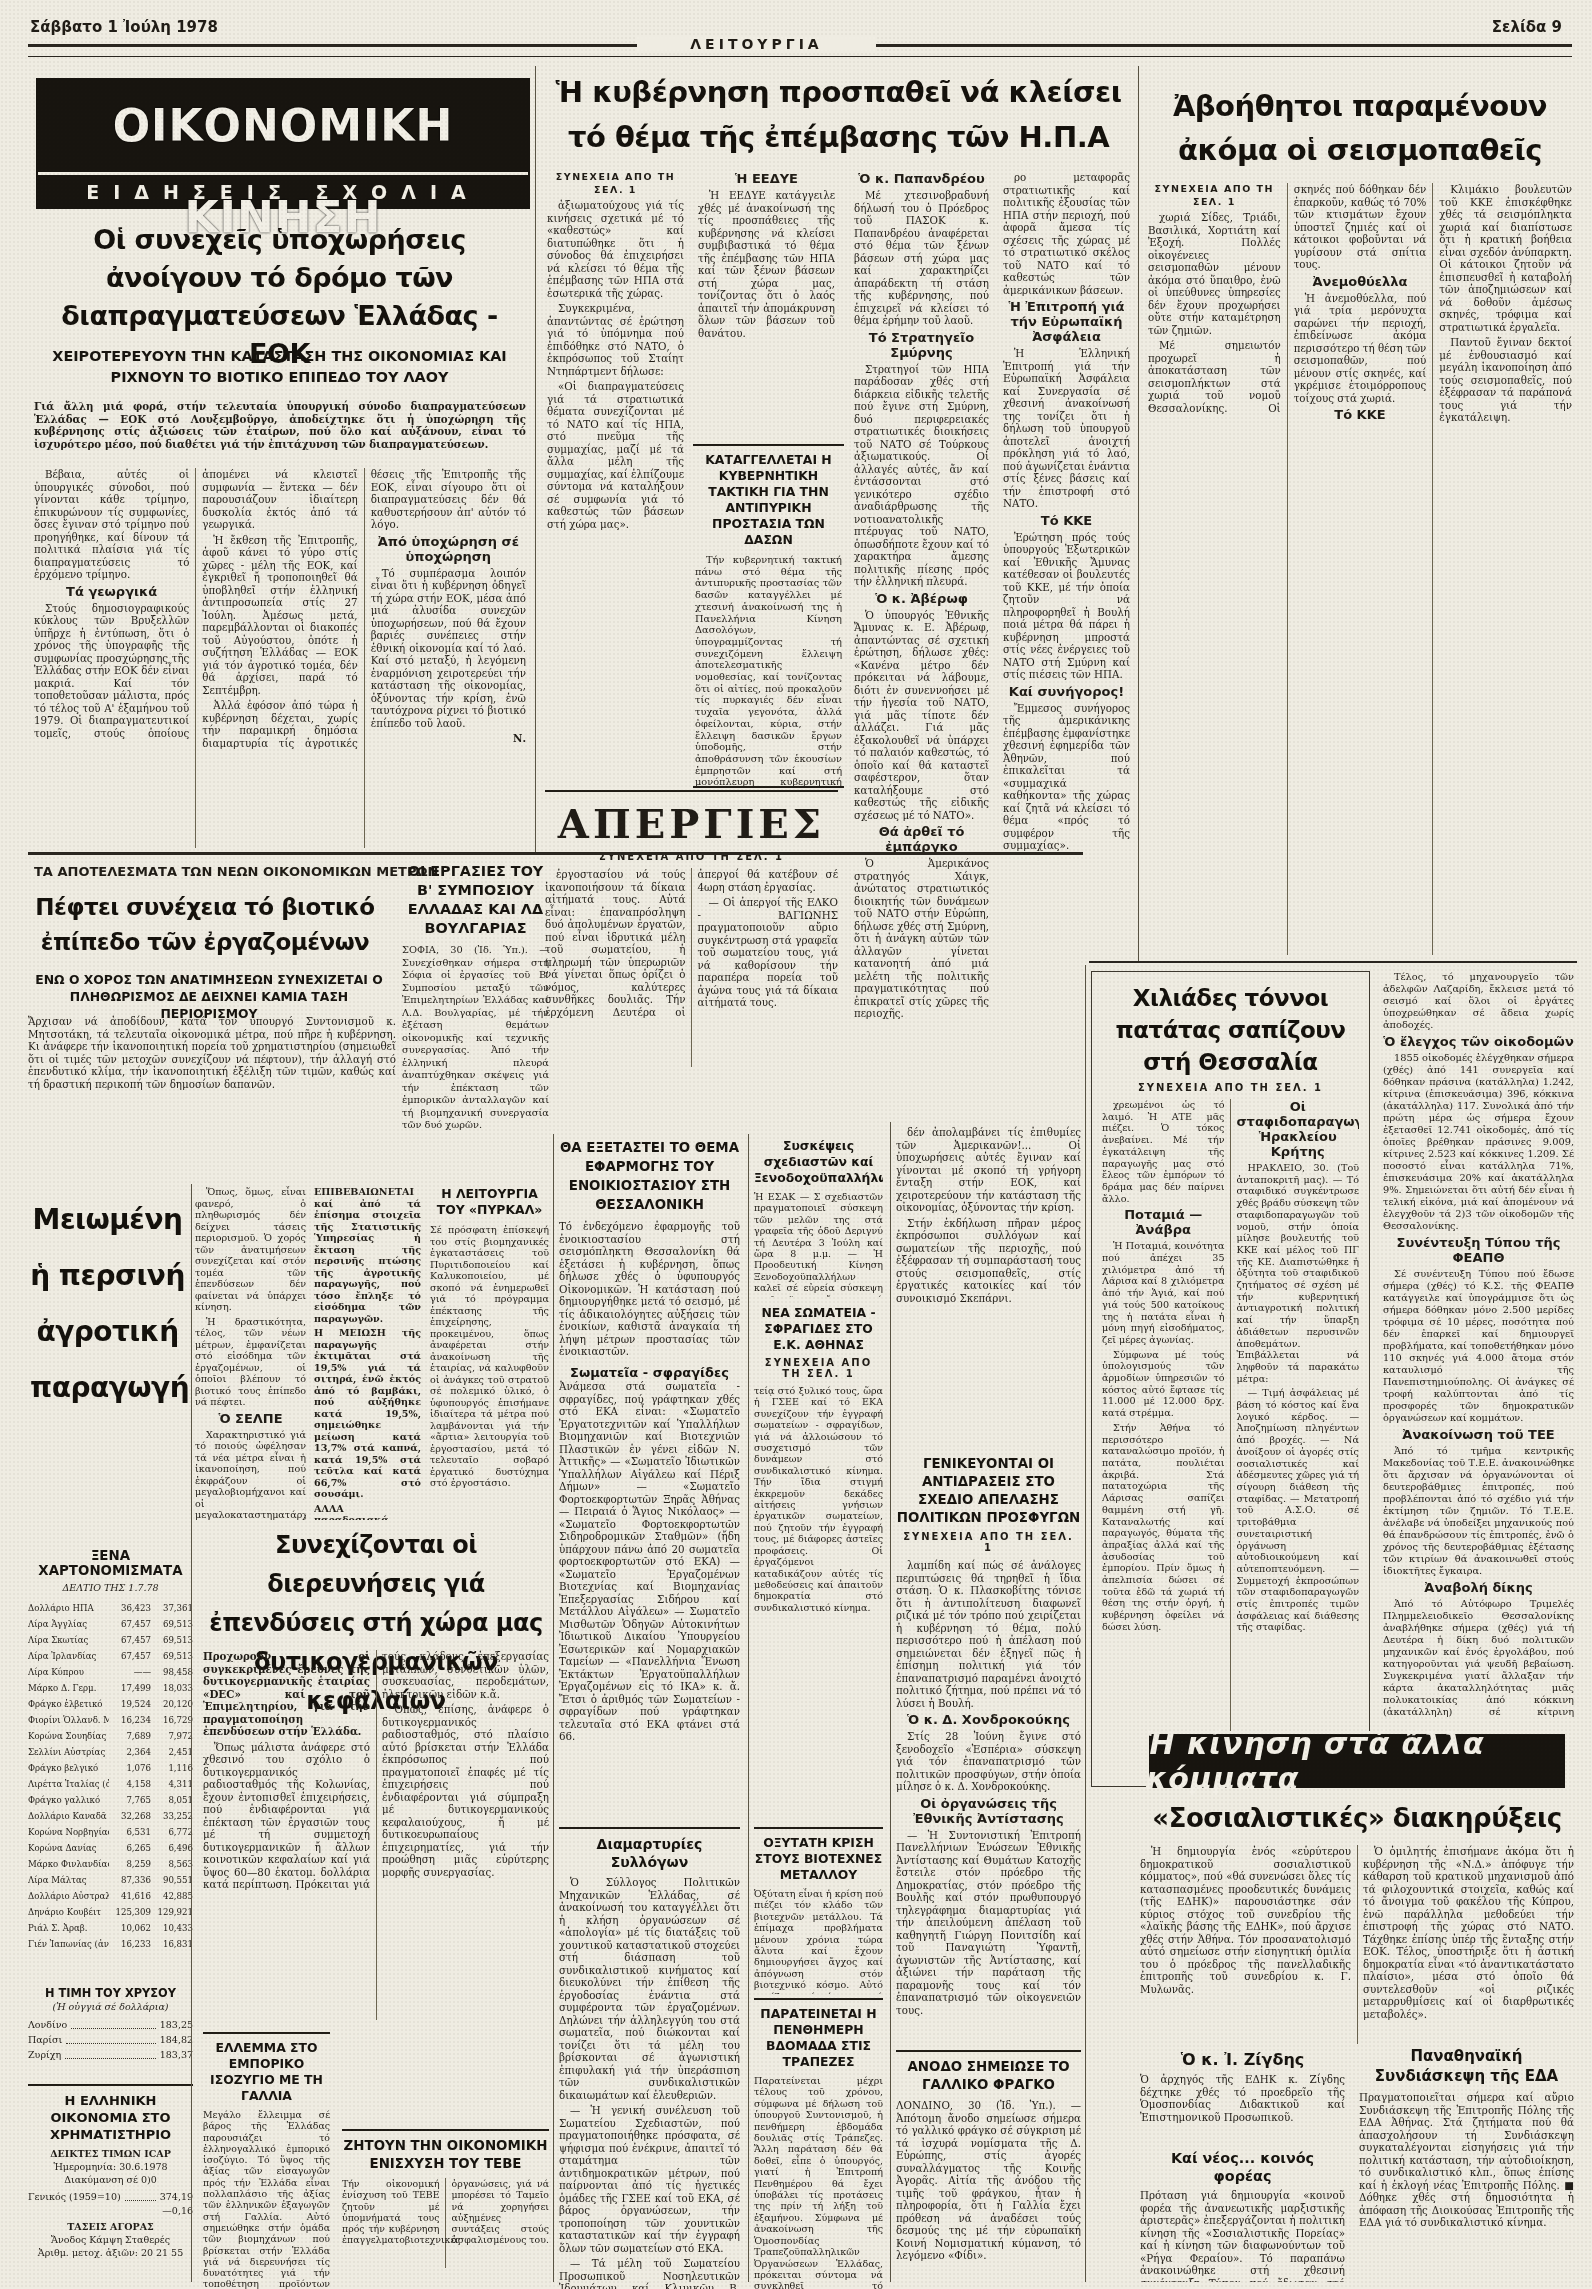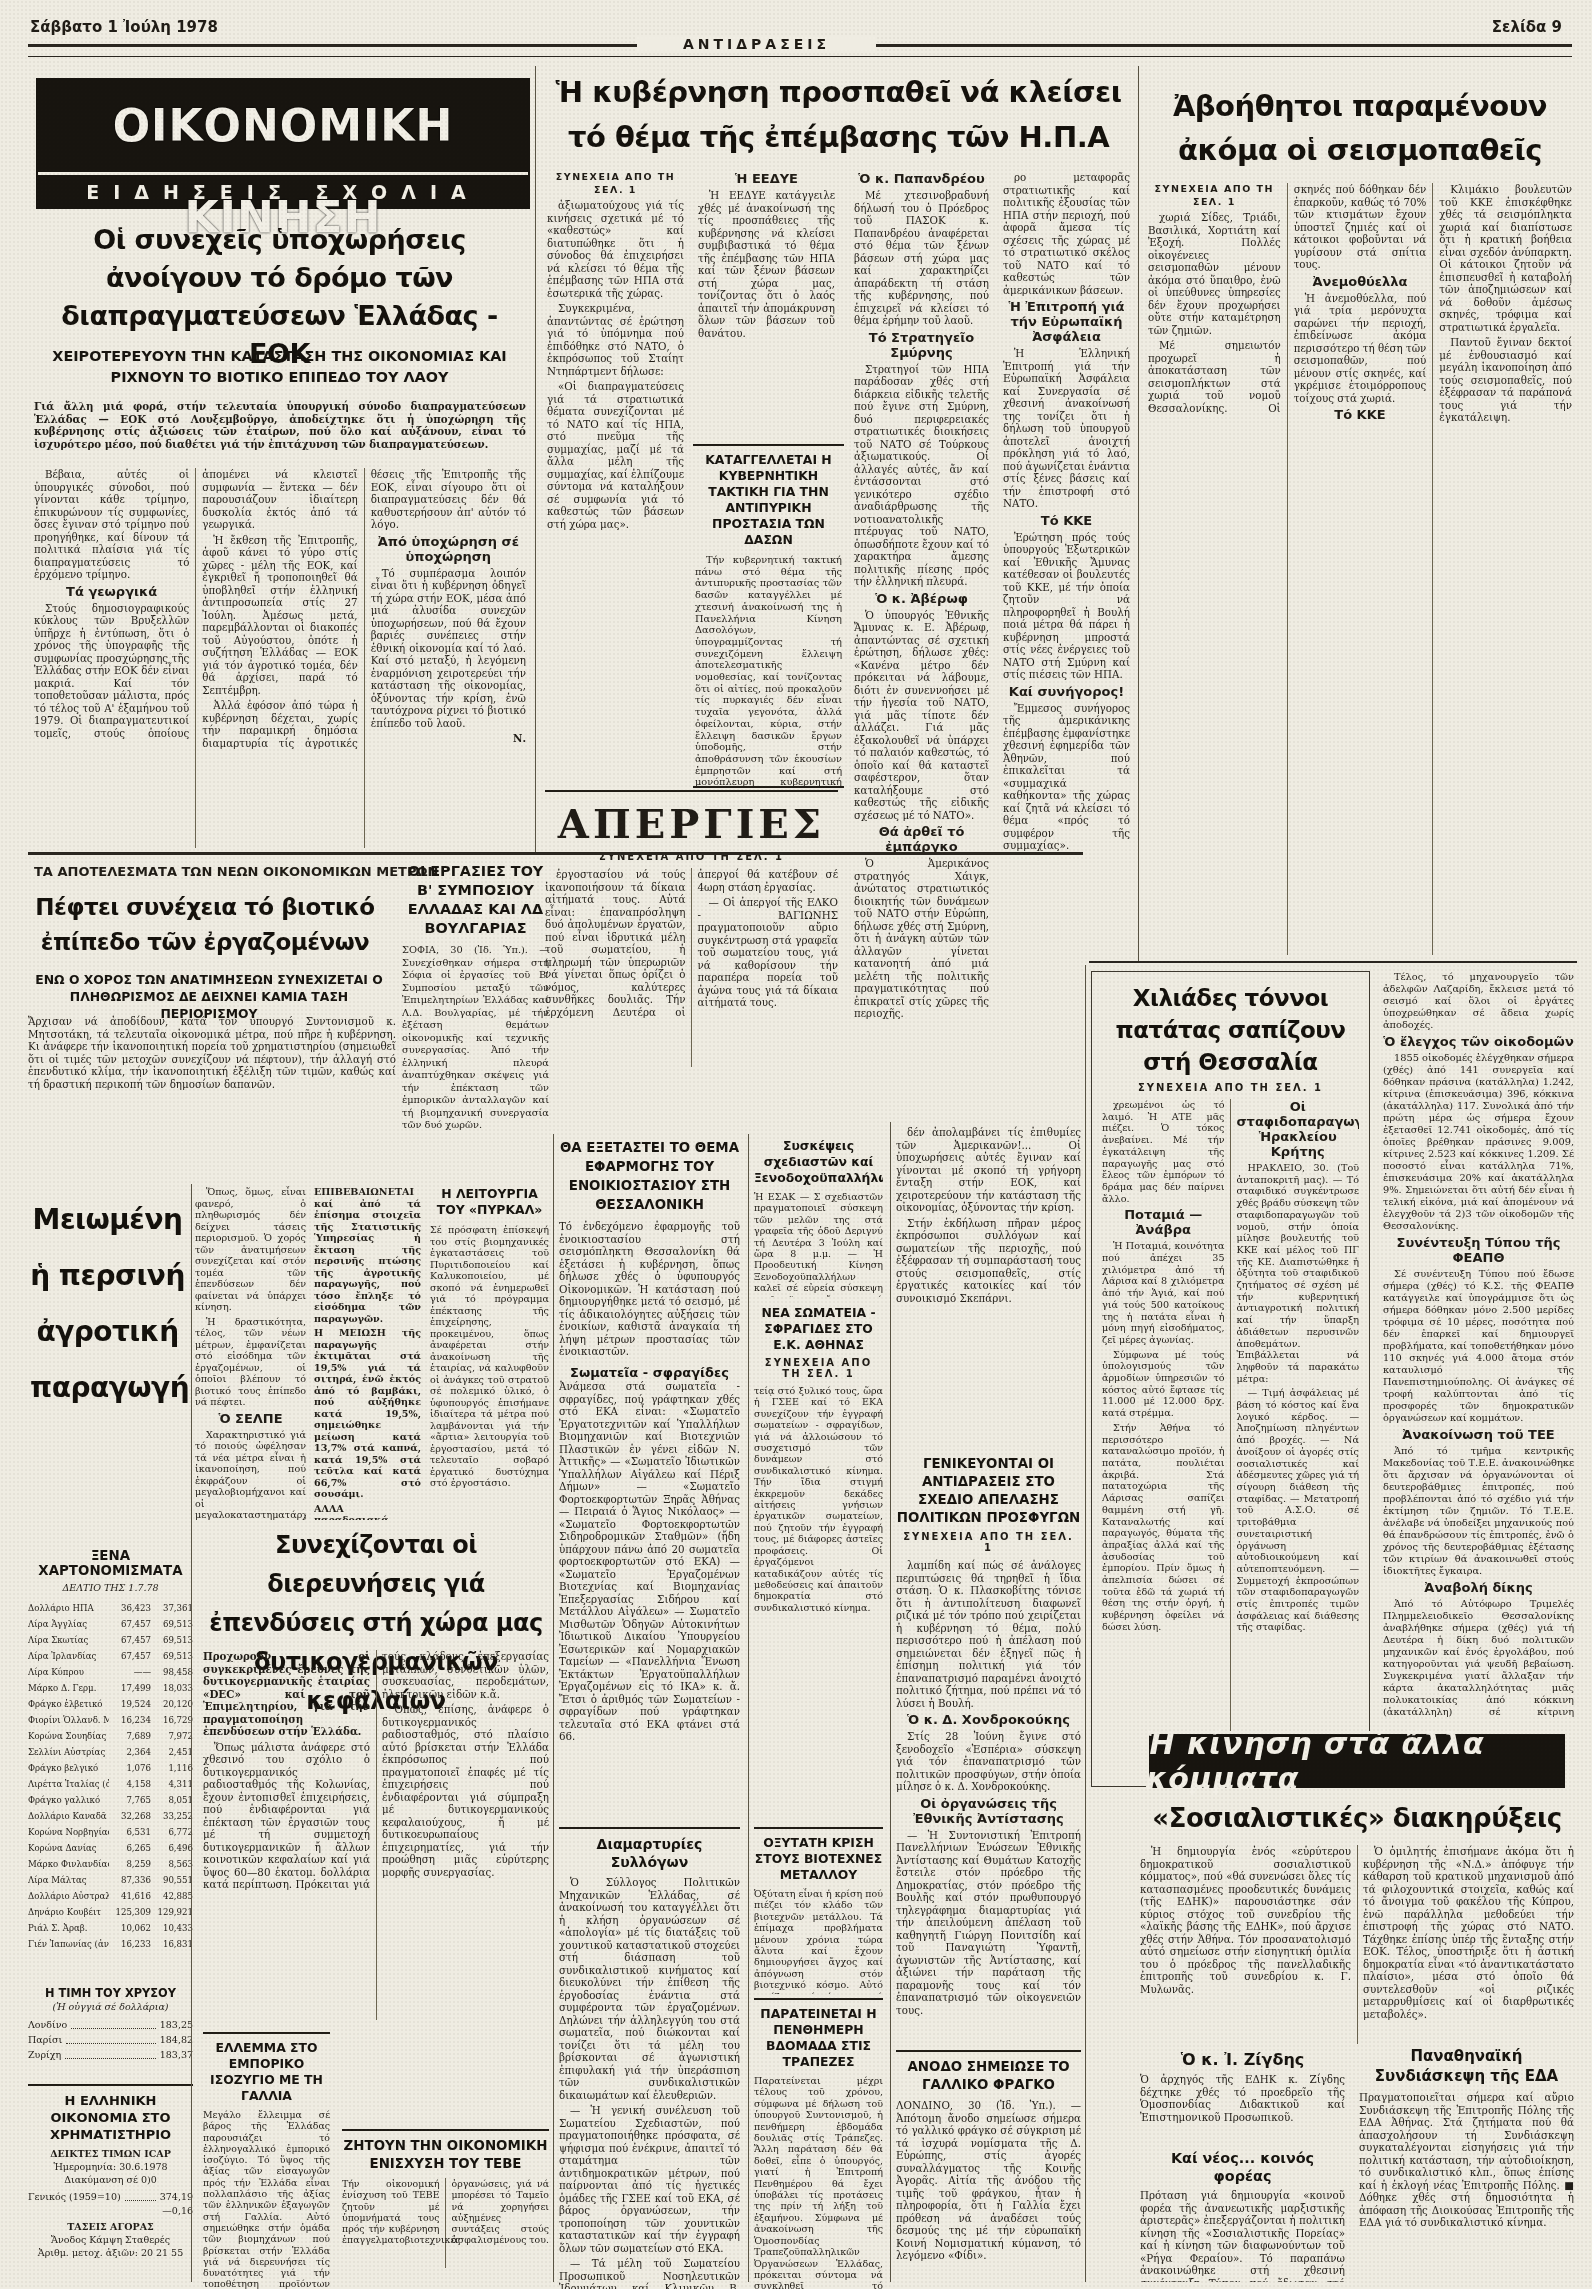--- a/index.html
+++ b/index.html
@@ -57,21 +57,21 @@
   #banner span{color:#f2efe6;font-family:"DejaVu Sans",sans-serif;font-weight:800;font-style:italic;
     font-size:30px;letter-spacing:1px;}
 </style>
 </head>
 <body>
 
 <div class="abs hd-txt" style="left:30px;top:18px;width:318px;">Σάββατο 1 Ἰούλη 1978</div>
 <div class="abs hd-txt" style="left:1383px;top:18px;width:179px;text-align:right;">Σελίδα 9</div>
 <div class="abs hr" style="left:28px;top:44px;width:1544px;height:3px;"></div>
 <div class="abs hr" style="left:28px;top:56px;width:1544px;height:1px;"></div>
-<div class="abs hd-txt" id="hd-mast" style="left:637px;top:36px;width:239px;">ΑΝΤΙΔΡΑΣΕΙΣ</div>
+<div class="abs hd-txt" id="hd-mast" style="left:637px;top:36px;width:239px;">ΛΕΙΤΟΥΡΓΙΑ</div>
 
 <div class="abs" id="econ-box" style="left:36px;top:78px;width:490px;height:127px;">
   <div class="econ-main">ΟΙΚΟΝΟΜΙΚΗ ΚΙΝΗΣΗ</div>
   <div class="econ-strip">ΕΙΔΗΣΕΙΣ ΣΧΟΛΙΑ</div>
 </div>
 <div class="abs h-big" style="left:28px;top:221px;width:503px;font-size:27px;line-height:38px;">Οἱ συνεχεῖς ὑποχωρήσεις ἀνοίγουν τό δρόμο τῶν διαπραγματεύσεων Ἑλλάδας - ΕΟΚ</div>
 <div class="abs h-sub" style="left:28px;top:346px;width:503px;font-size:14.4px;line-height:21px;">ΧΕΙΡΟΤΕΡΕΥΟΥΝ ΤΗΝ ΚΑΤΑΣΤΑΣΗ ΤΗΣ ΟΙΚΟΝΟΜΙΑΣ ΚΑΙ ΡΙΧΝΟΥΝ ΤΟ ΒΙΟΤΙΚΟ ΕΠΙΠΕΔΟ ΤΟΥ ΛΑΟΥ</div>
 <div class="abs bodytxt" style="left:34px;top:400px;width:492px;height:62px;font-weight:bold;">Γιά ἄλλη μιά φορά, στήν τελευταία ὑπουργική σύνοδο διαπραγματεύσεων Ἑλλάδας — ΕΟΚ στό Λουξεμβοῦργο, ἀποδείχτηκε ὅτι ἡ ὑποχώρηση τῆς κυβέρνησης στίς ἀξιώσεις τῶν ἑταίρων, πού ὅλο καί αὐξάνουν, εἶναι τό ἰσχυρότερο μέσο, πού διαθέτει γιά τήν ἐπιτάχυνση τῶν διαπραγματεύσεων.</div>
 <div class="abs bodytxt cols3" style="left:34px;top:468px;width:492px;height:380px;">
 

